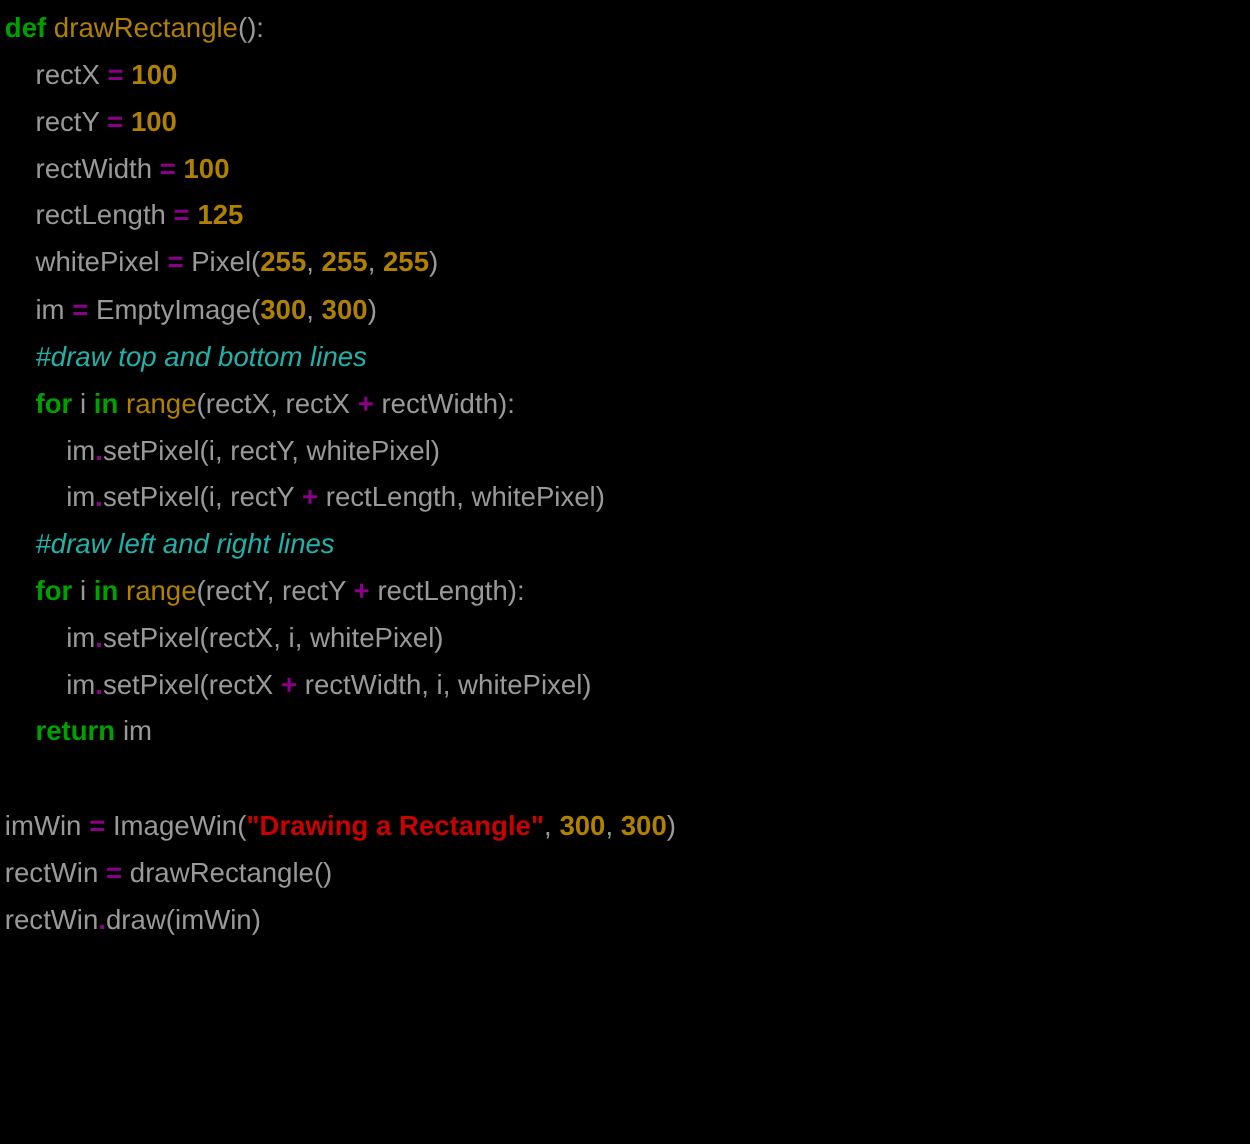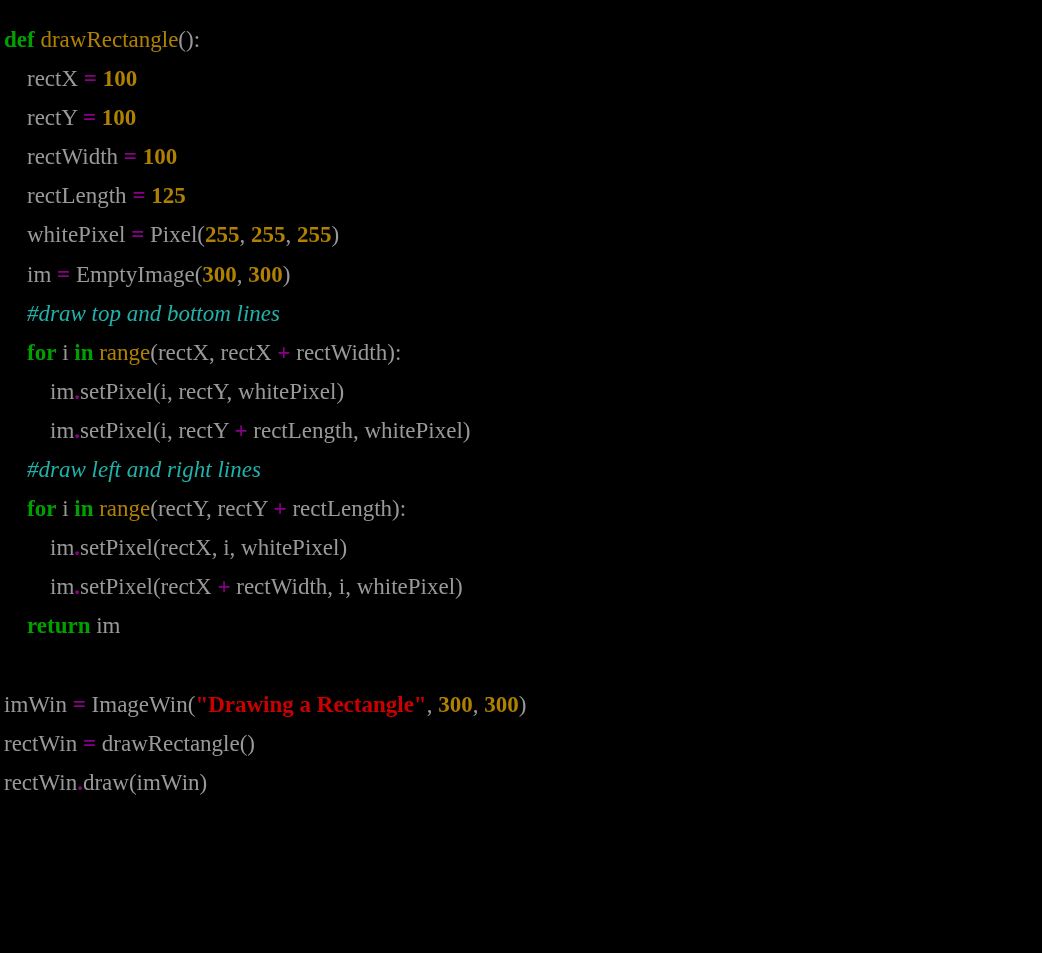--- a/index.html
+++ b/index.html
@@ -6,23 +6,23 @@
     margin: 0;
     padding: 0;
     background: #000;
     font-family: "Consolas", "Monaco", "Courier New", monospace;
     font-size: 23px;
     line-height: 1.7;
     color: #999;
   }
   pre {
     margin: 0;
-    padding: 20px 4px;
+    padding: 4px 4px;
     white-space: pre;
-    font-family: Liberation Serif, serif;
+    font-family: Liberation Sans, sans-serif;
   }
   .kw-def { color: #00a000; font-weight: bold; }
   .kw-for { color: #00a000; font-weight: bold; }
   .kw-in { color: #00a000; font-weight: bold; }
   .kw-return { color: #00a000; font-weight: bold; }
   .fn-name { color: #b08000; }
   .ident { color: #999; }
   .op { color: #8b008b; font-weight: bold; }
   .num { color: #b08000; font-weight: bold; }
   .builtin { color: #b08000; }

